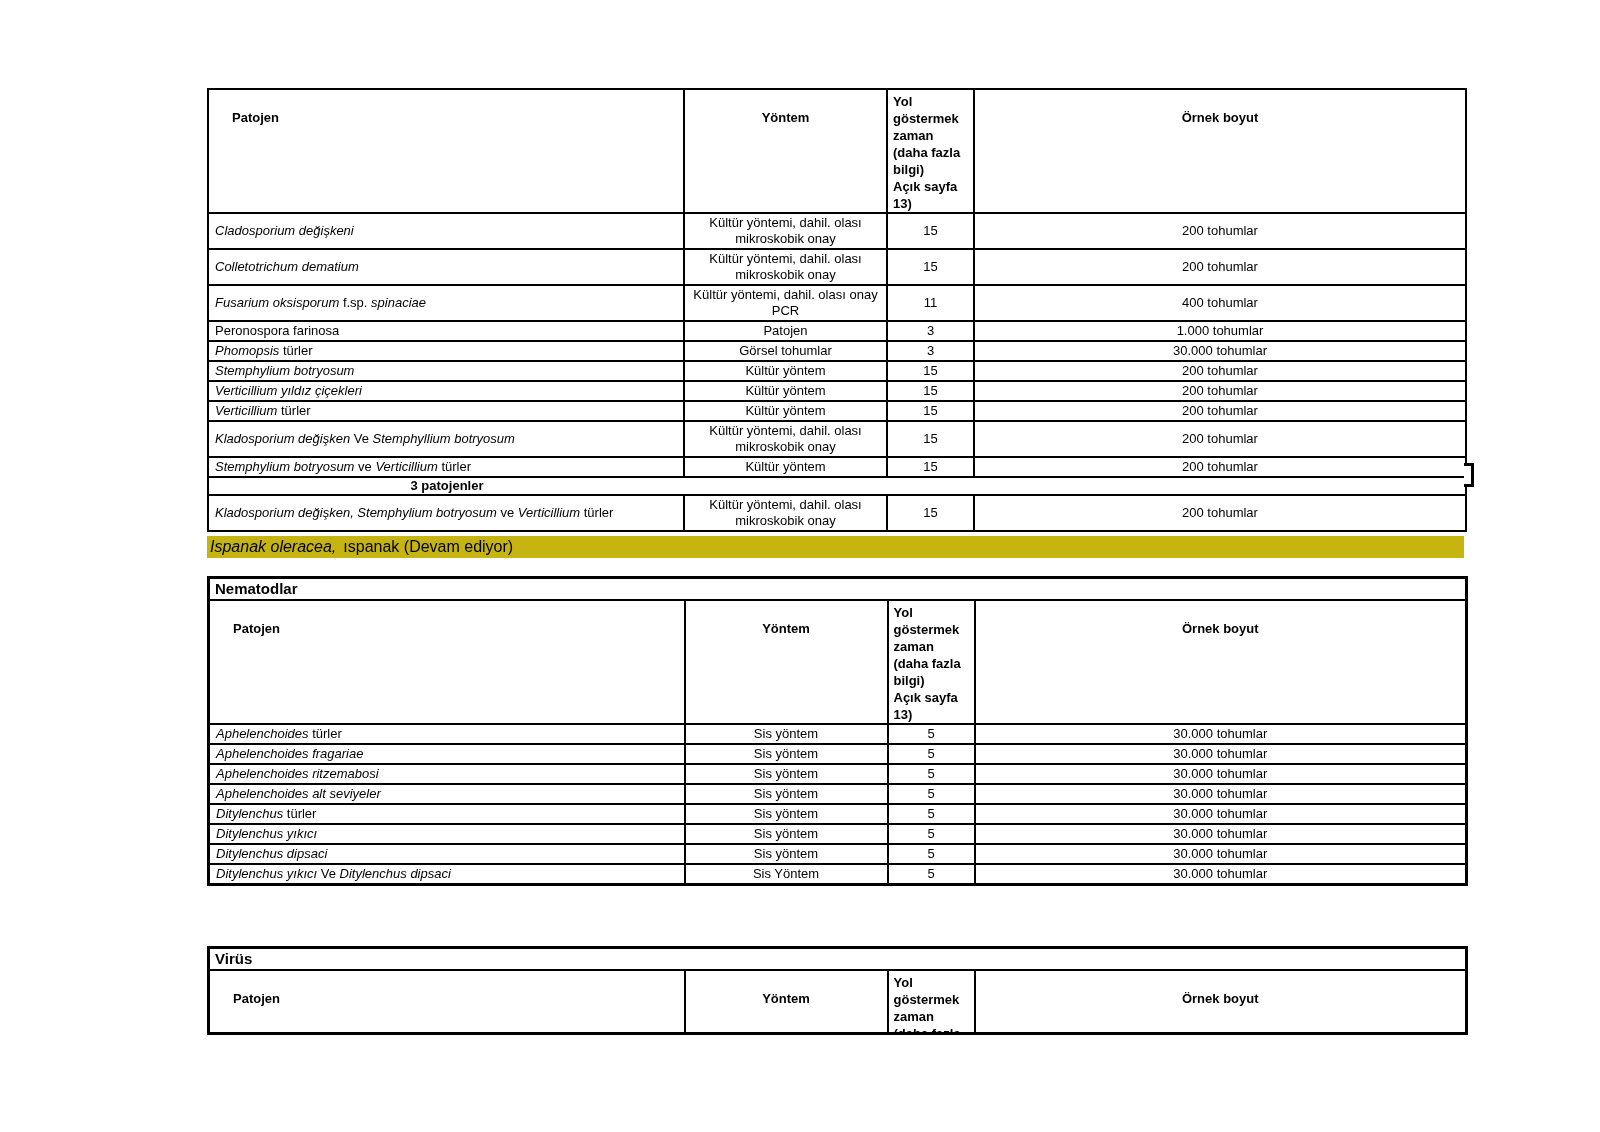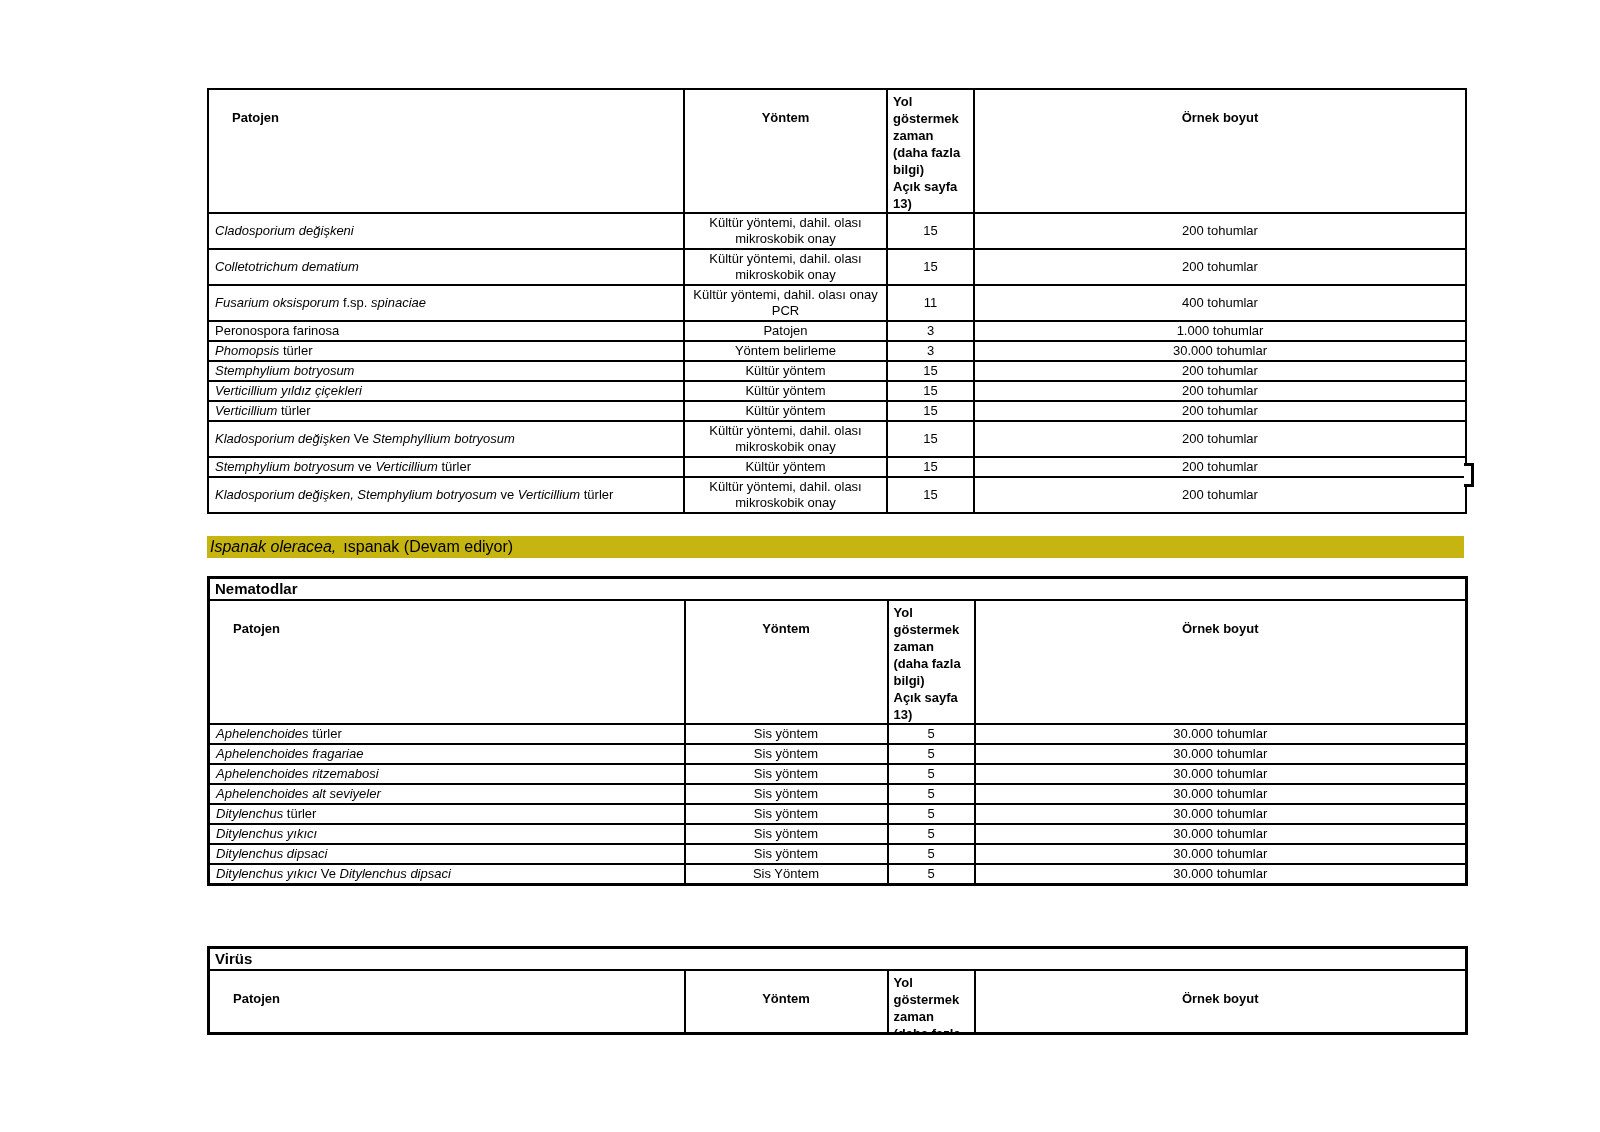--- a/index.html
+++ b/index.html
@@ -117,21 +117,21 @@
           <td class="cell-center">400 tohumlar</td>
         </tr>
         <tr>
           <td class="cell-pathogen"><span style=" margin-top: 26px;">Peronospora farinosa</span></td>
           <td class="cell-center">Patojen</td>
           <td class="cell-center">3</td>
           <td class="cell-center">1.000 tohumlar</td>
         </tr>
         <tr>
           <td class="cell-pathogen"><span style="font-style: italic;">Phomopsis</span><span> türler</span></td>
-          <td class="cell-center">Yöntem belirleme</td>
+          <td class="cell-center">Görsel tohumlar</td>
           <td class="cell-center">3</td>
           <td class="cell-center">30.000 tohumlar</td>
         </tr>
         <tr>
           <td class="cell-pathogen"><span style="font-style: italic;">Stemphylium botryosum</span></td>
           <td class="cell-center">Kültür yöntem</td>
           <td class="cell-center">15</td>
           <td class="cell-center">200 tohumlar</td>
         </tr>
         <tr>
@@ -150,20 +150,25 @@
           <td class="cell-pathogen"><span style="font-style: italic;">Kladosporium değişken</span><span> Ve </span><span style="font-style: italic;">Stemphyllium botryosum</span></td>
           <td class="cell-center">Kültür yöntemi, dahil. olası mikroskobik onay</td>
           <td class="cell-center">15</td>
           <td class="cell-center">200 tohumlar</td>
         </tr>
         <tr>
           <td class="cell-pathogen"><span style="font-style: italic;">Stemphylium botryosum</span><span> ve </span><span style="font-style: italic;">Verticillium</span><span> türler</span></td>
           <td class="cell-center">Kültür yöntem</td>
           <td class="cell-center">15</td>
           <td class="cell-center">200 tohumlar</td>
+        </tr>
+        <tr>
+          <td colspan="4" class="merged-cell">
+            <div class="merged-inner">3 patojenler</div>
+          </td>
         </tr>
         <tr>
           <td class="cell-pathogen"><span style="font-style: italic;">Kladosporium değişken, Stemphylium botryosum</span><span> ve </span><span style="font-style: italic;">Verticillium</span><span> türler</span></td>
           <td class="cell-center">Kültür yöntemi, dahil. olası mikroskobik onay</td>
           <td class="cell-center">15</td>
           <td class="cell-center">200 tohumlar</td>
         </tr>
       </tbody>
   </table>
 

